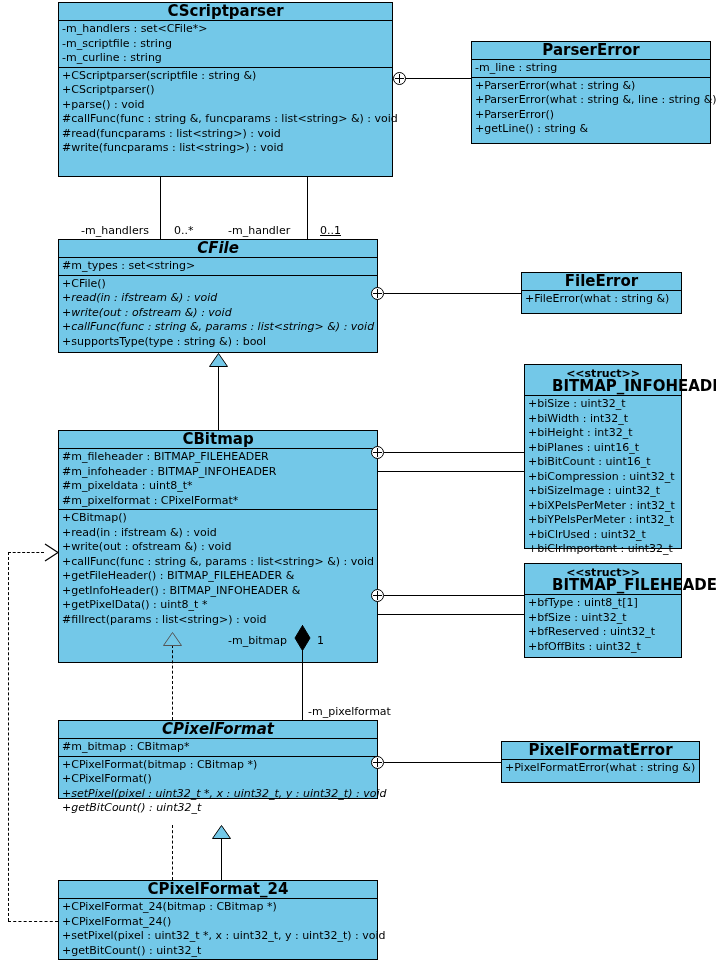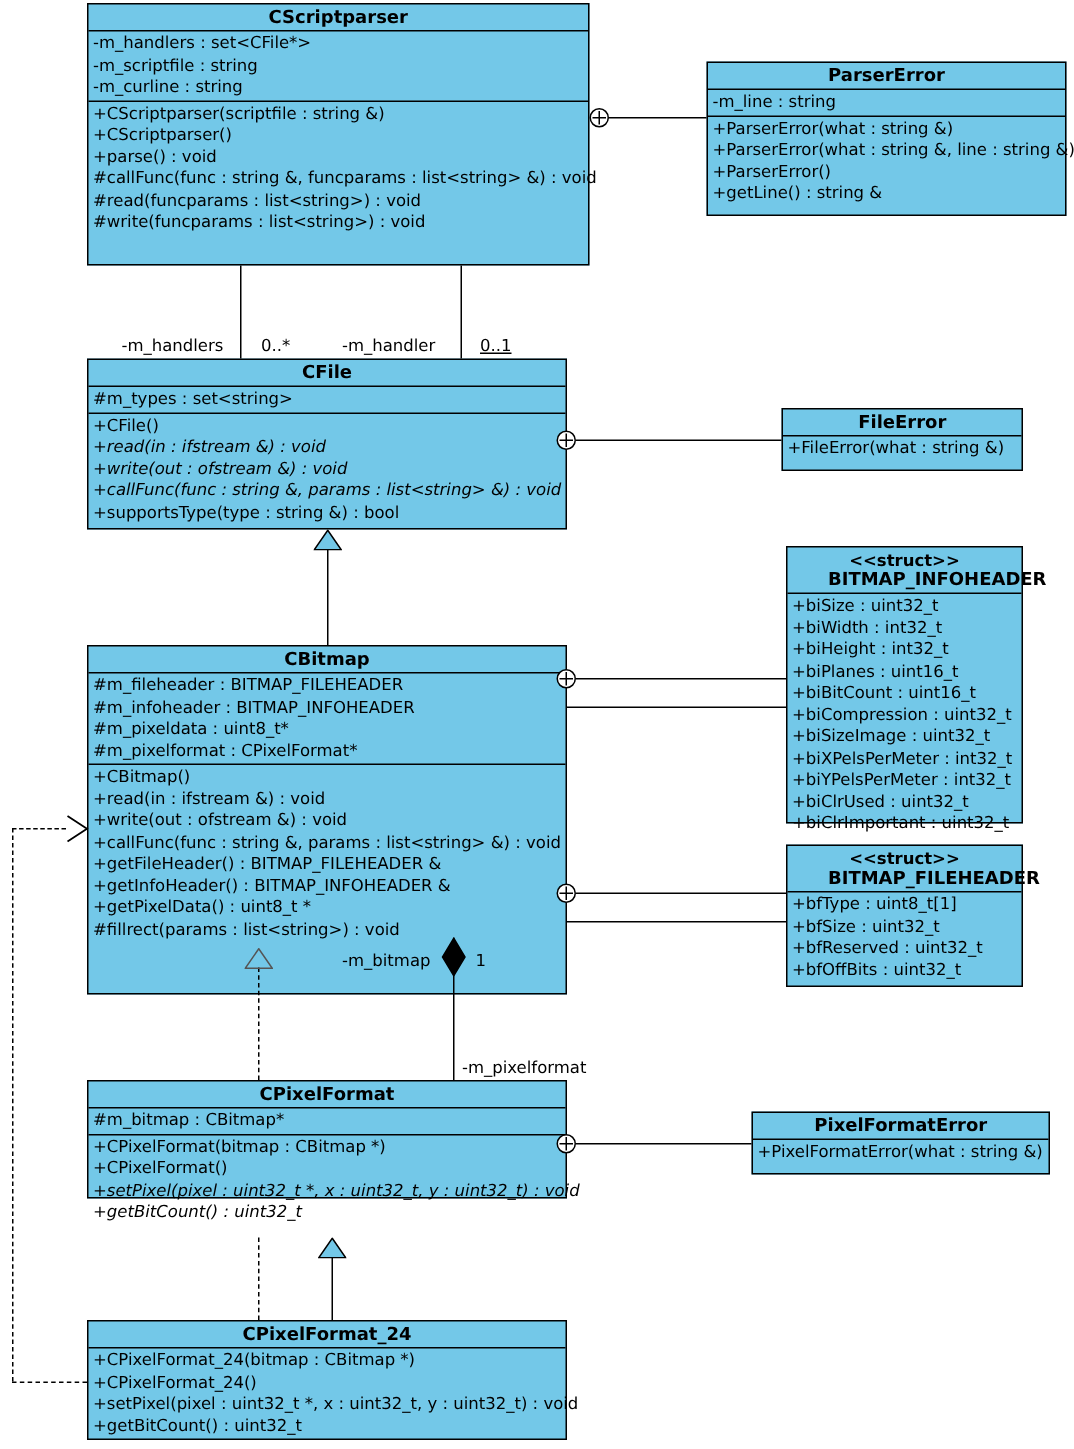--- a/index.html
+++ b/index.html
@@ -1,22 +1,22 @@
 <!DOCTYPE html>
 <html><head>
 <meta charset="utf-8">
 <style>
   html,body{margin:0;padding:0;background:#ffffff;}
   body{width:716px;height:966px;position:relative;overflow:hidden;
        font-family:"DejaVu Sans","Liberation Sans",sans-serif;}
   #canvas{position:absolute;left:0;top:0;width:716px;height:966px;}
 
   .uml{position:absolute;background:#73C8E8;border:1px solid #000;box-sizing:border-box;}
-  .uml .title{font-size:12px;font-weight:bold;text-align:center;padding:2px 0 2px;line-height:13px;}
-  .uml .title.italic{}
+  .uml .title{font-size:15px;font-weight:bold;text-align:center;padding:2px 0 2px;line-height:13px;}
+  .uml .title.italic{font-style:italic;}
   .uml .stereo{font-size:11px;font-weight:bold;text-align:center;line-height:13px;padding-top:2px;}
   .uml .stereo + .title{padding-top:0;margin-left:27px;}
   .sep{border-top:1px solid #000;}
   .uml ul{list-style:none;margin:0;padding:1px 0 1px 0;}
   .uml li{font-size:11px;line-height:14.5px;padding-left:3px;white-space:nowrap;}
   .uml li.italic{font-style:italic;}
   .pad{padding-bottom:4px;}
 
   .lbl{position:absolute;font-size:11px;white-space:nowrap;color:#000;}
   .line{position:absolute;background:#000;}

